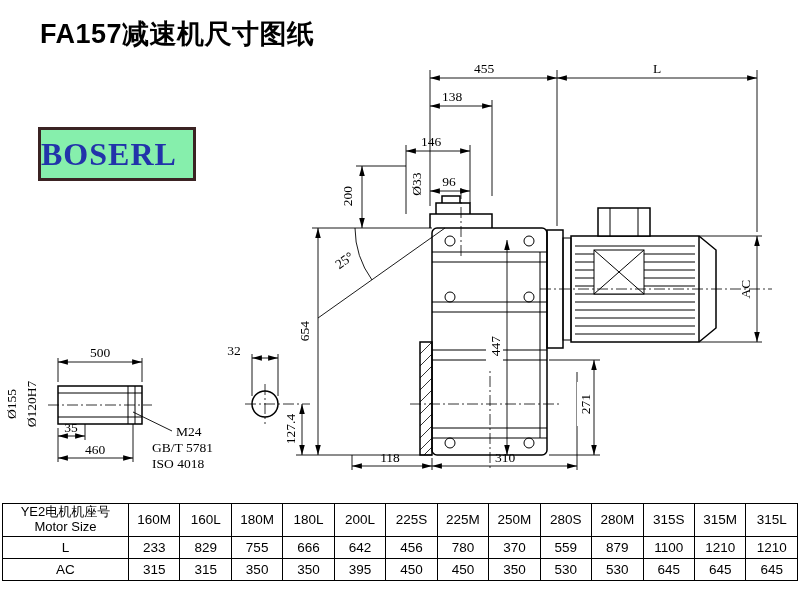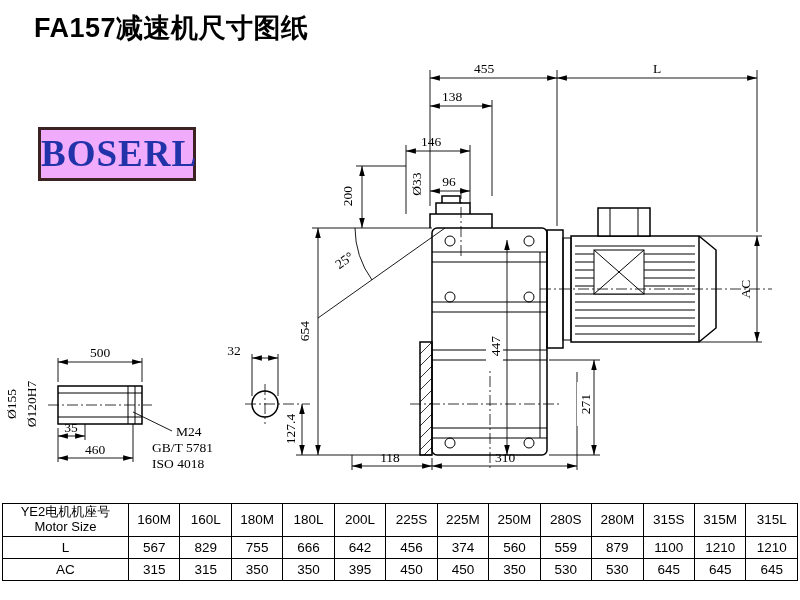--- a/index.html
+++ b/index.html
@@ -1,22 +1,22 @@
 <!DOCTYPE html>
 <html><head>
 <meta charset="utf-8">
 <style>
   html,body{margin:0;padding:0;background:#fff;}
   #stage{position:relative;width:800px;height:600px;background:#fff;overflow:hidden;
          font-family:"Liberation Sans",sans-serif;color:#000;}
-  #title{position:absolute;left:34px;top:10px;margin:0;font-size:27px;font-weight:700;
+  #title{position:absolute;left:34px;top:10px;margin:6px;font-size:27px;font-weight:700;
          letter-spacing:.5px;font-family:"Liberation Sans",sans-serif;}
   #logo{position:absolute;left:38px;top:127px;width:152px;height:48px;border:3px solid #3b2323;
-        background:#f0abfc;text-align:center;line-height:48px;font-family:"Liberation Serif",serif;
-        font-size:37px;font-weight:700;color:#2233aa;letter-spacing:1px;}
+        background:#86efac;line-height:48px;font-family:"Liberation Serif",serif;
+        font-size:32px;font-weight:700;color:#2233aa;letter-spacing:1px;}
   svg{position:absolute;left:0;top:0;}
   svg text{font-family:"Liberation Serif",serif;font-size:13.5px;fill:#000;}
   .o1{stroke:#000;stroke-width:1;fill:none}
   .o2{stroke:#000;stroke-width:1.5;fill:none}
   .dim{stroke:#000;stroke-width:.9;fill:none}
   .cl{stroke:#000;stroke-width:.8;fill:none;stroke-dasharray:11 3 2 3}
   .hatch{stroke:#000;stroke-width:.8;fill:none}
   .wfill{fill:#fff}
   #size-table{position:absolute;left:2px;top:503px;width:796px;border-collapse:collapse;
               table-layout:fixed;background:#fff;}
@@ -160,28 +160,28 @@
         <th>225M</th>
         <th>250M</th>
         <th>280S</th>
         <th>280M</th>
         <th>315S</th>
         <th>315M</th>
         <th>315L</th>
       </tr>
       <tr>
         <th>L</th>
-        <td>567</td>
+        <td>233</td>
         <td>829</td>
         <td>755</td>
         <td>666</td>
         <td>642</td>
         <td>456</td>
-        <td>374</td>
-        <td>560</td>
+        <td>780</td>
+        <td>370</td>
         <td>559</td>
         <td>879</td>
         <td>1100</td>
         <td>1210</td>
         <td>1210</td>
       </tr>
       <tr>
         <th>AC</th>
         <td>315</td>
         <td>315</td>

